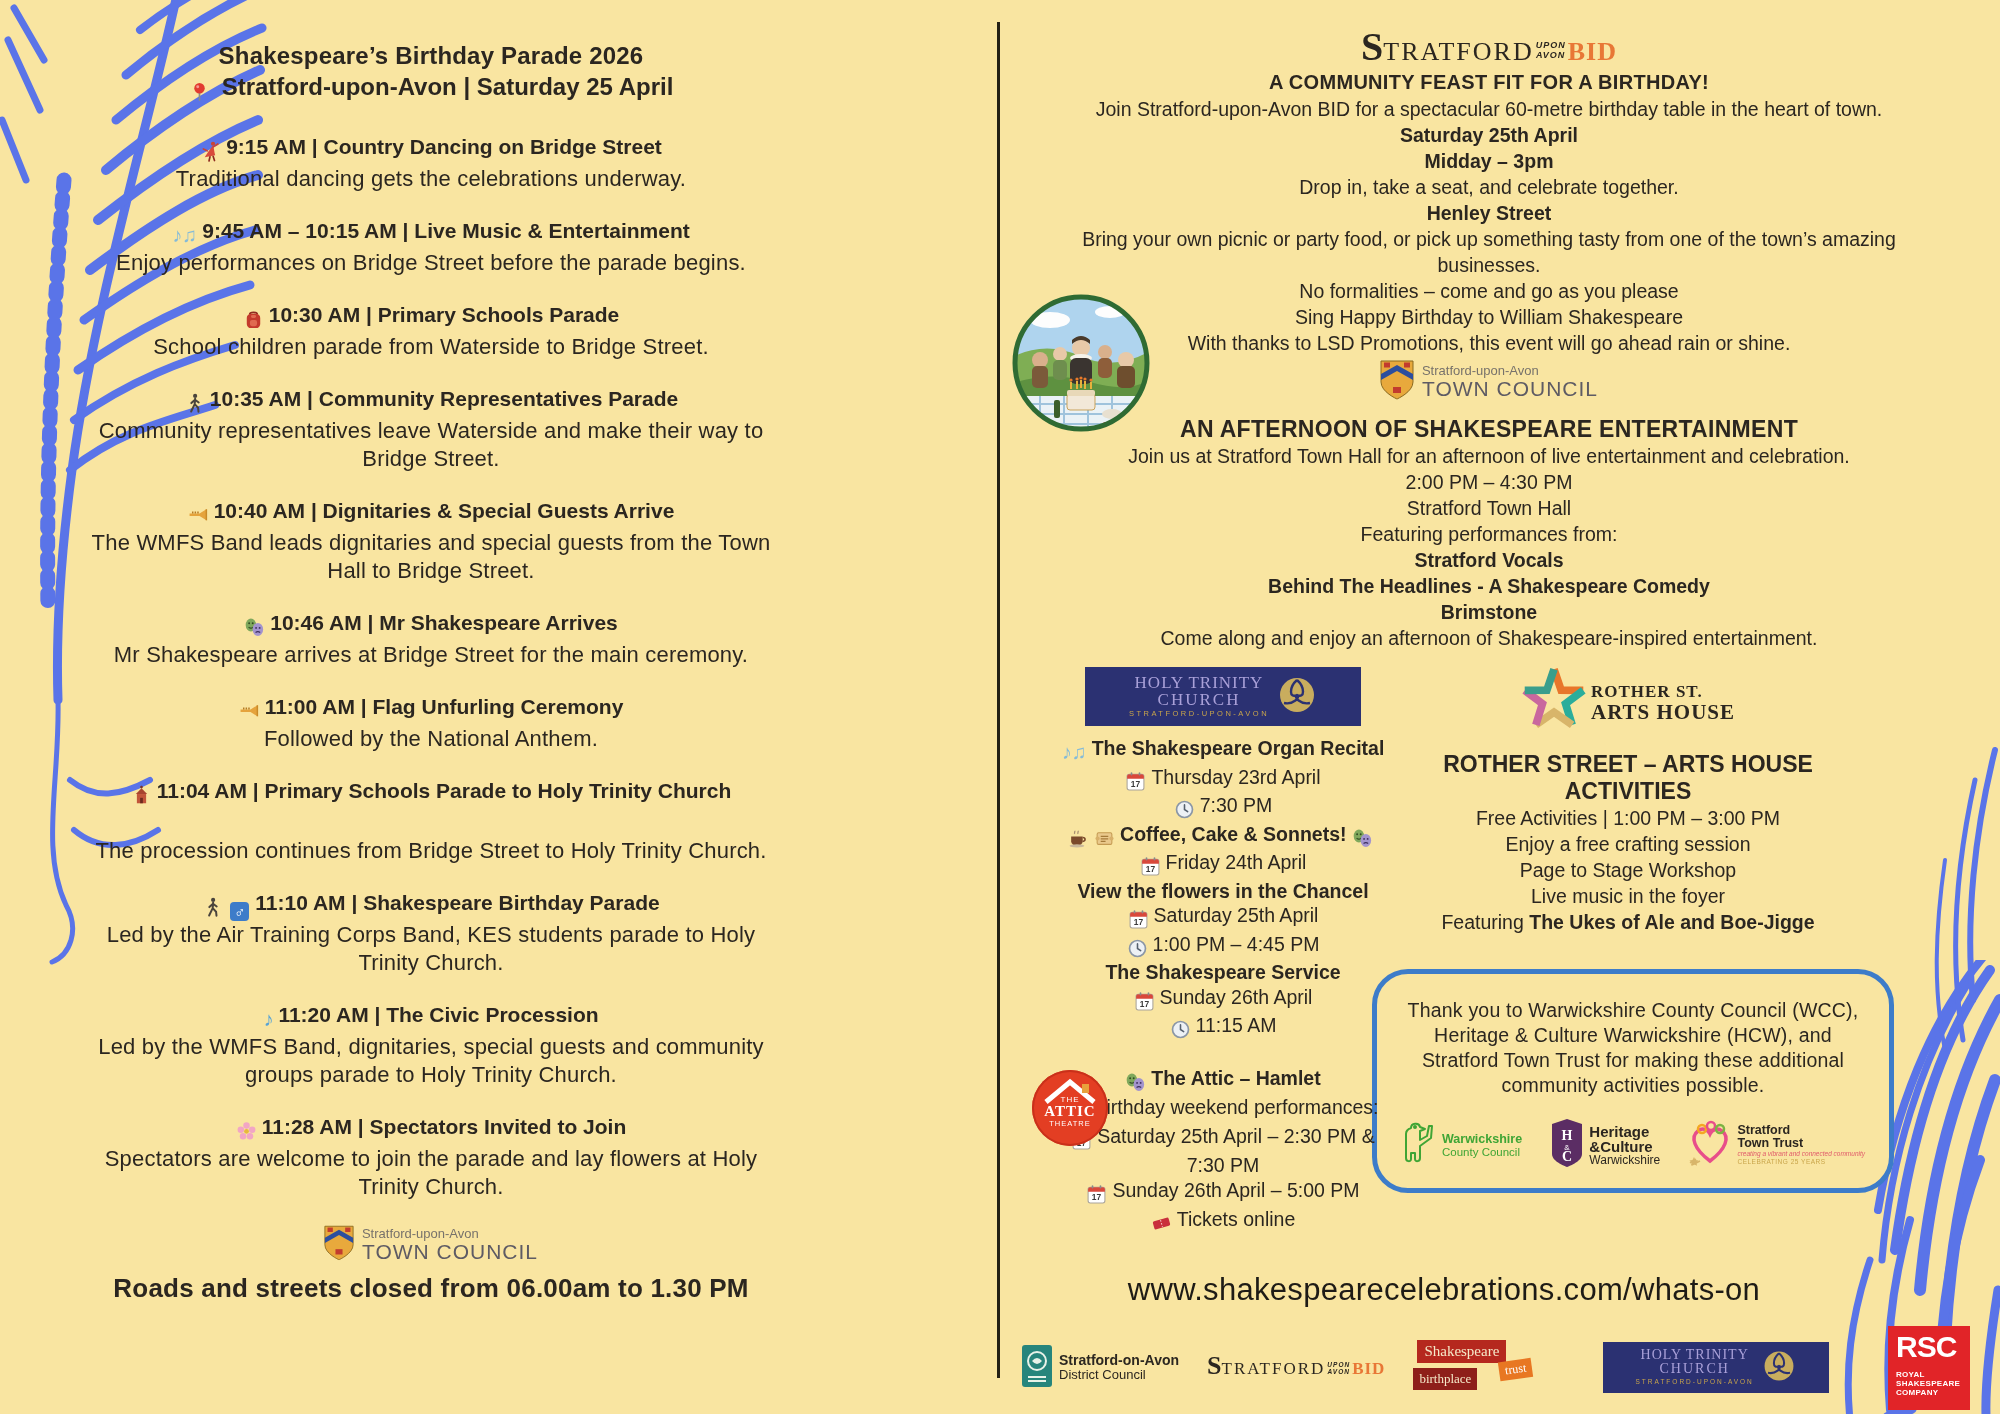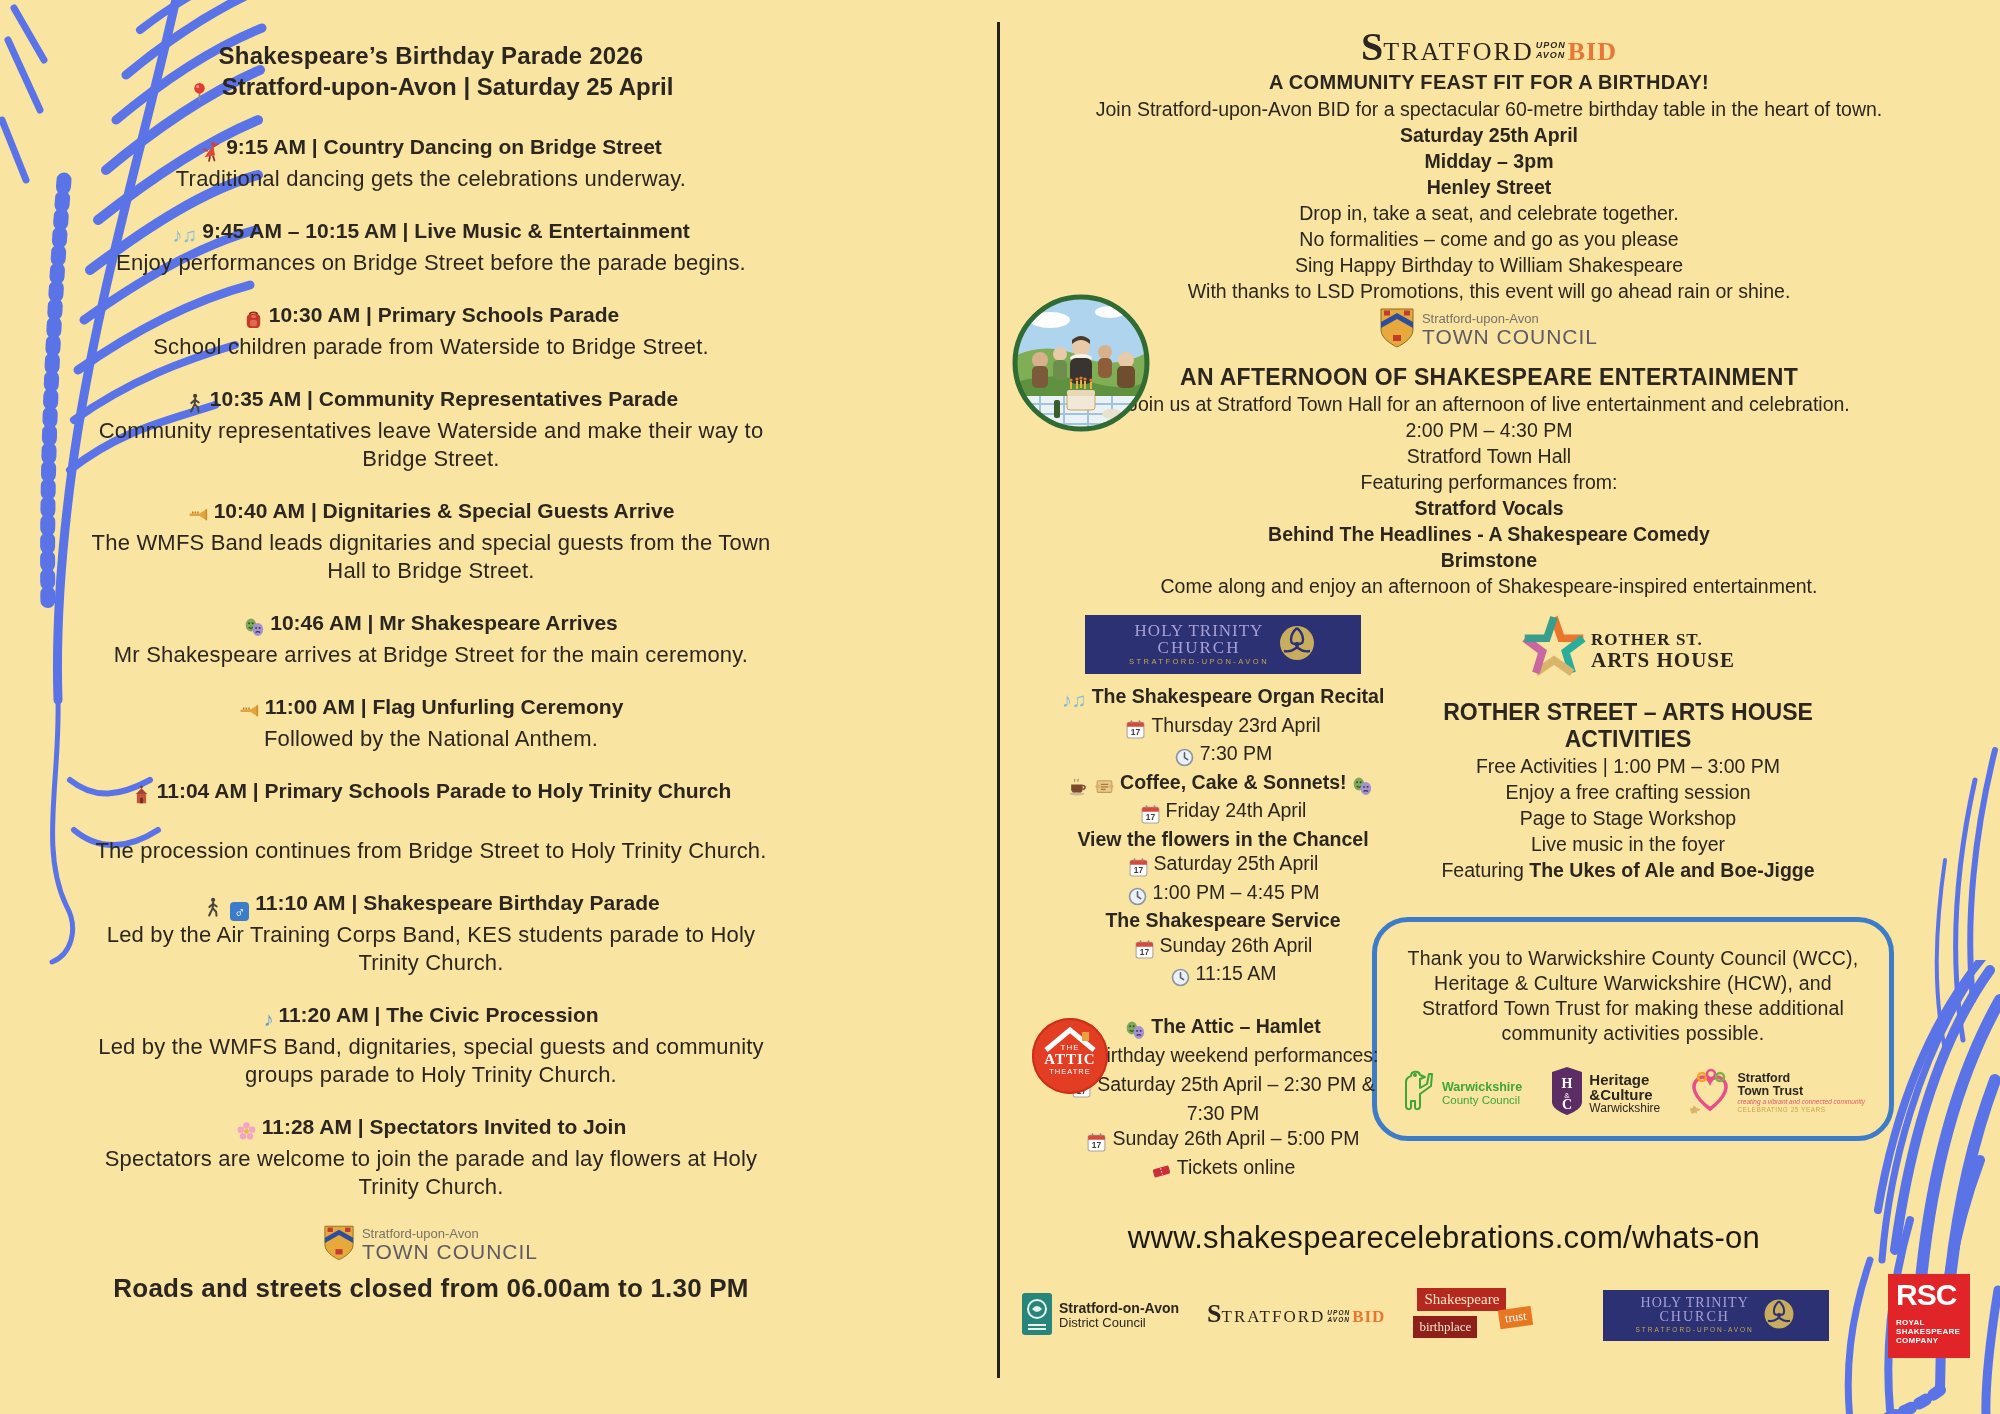--- a/index.html
+++ b/index.html
@@ -288,22 +288,23 @@
           <i>UPON</i>
           <i>AVON</i>
         </span>
         <span class="bid-bid">BID</span>
     </div>
 
     <div class="r-h">A COMMUNITY FEAST FIT FOR A BIRTHDAY!</div>
     <div class="r-line nowrap">Join Stratford-upon-Avon BID for a spectacular 60-metre birthday table in the heart of town.</div>
     <div class="r-line bold">Saturday 25th April</div>
     <div class="r-line bold">Midday – 3pm</div>
+    <div class="r-line">Drop in, take a seat, and celebrate together.</div>
     <div class="r-line bold">Henley Street</div>
-    <div class="r-line">Drop in, take a seat, and celebrate together.</div>
+    <div class="r-line constrain" style="max-width:850px">Bring your own picnic or party food, or pick up something tasty from one of the town’s amazing businesses.</div>
     <div class="r-line">No formalities – come and go as you please</div>
     <div class="r-line">Sing Happy Birthday to William Shakespeare</div>
     <div class="r-line nowrap">With thanks to LSD Promotions, this event will go ahead rain or shine.</div>
 
     
     <div class="picnic">
       <svg width="142" height="142" viewBox="0 0 142 142">
         <defs>
             <clipPath id="cp">
               <circle cx="71" cy="71" r="66"></circle>

